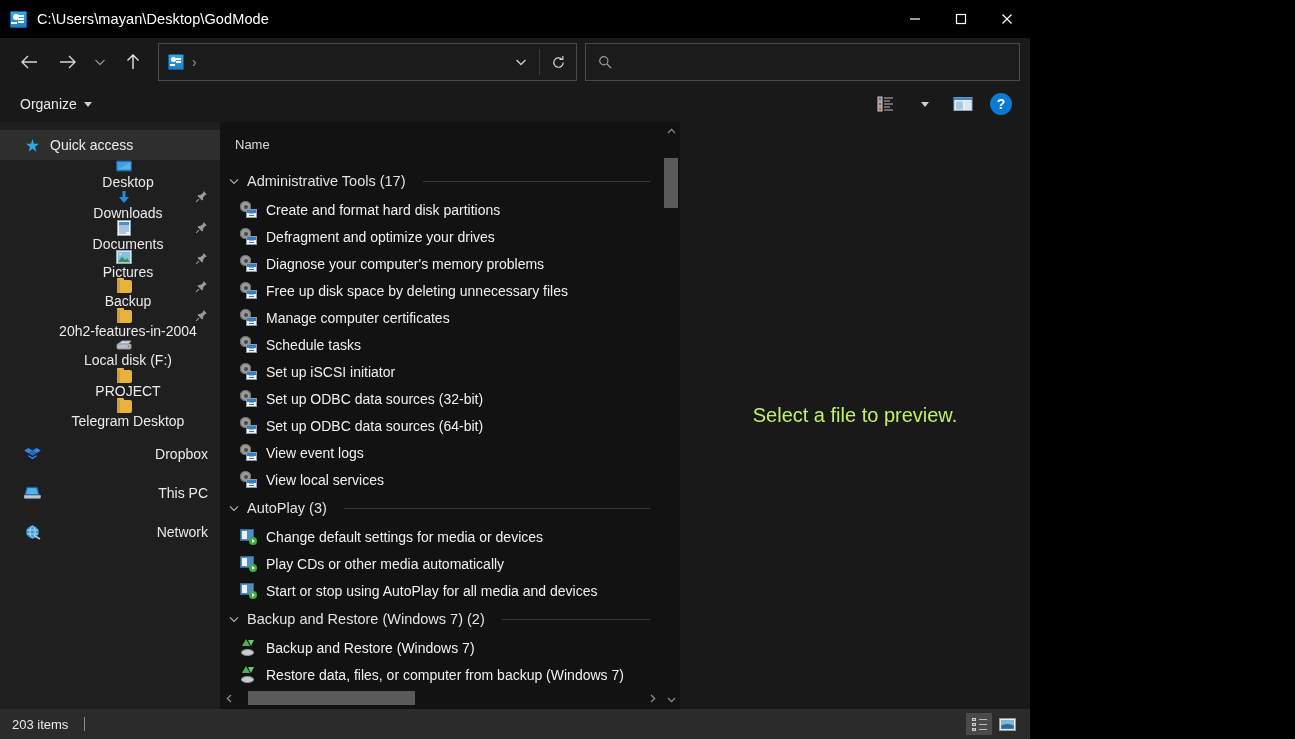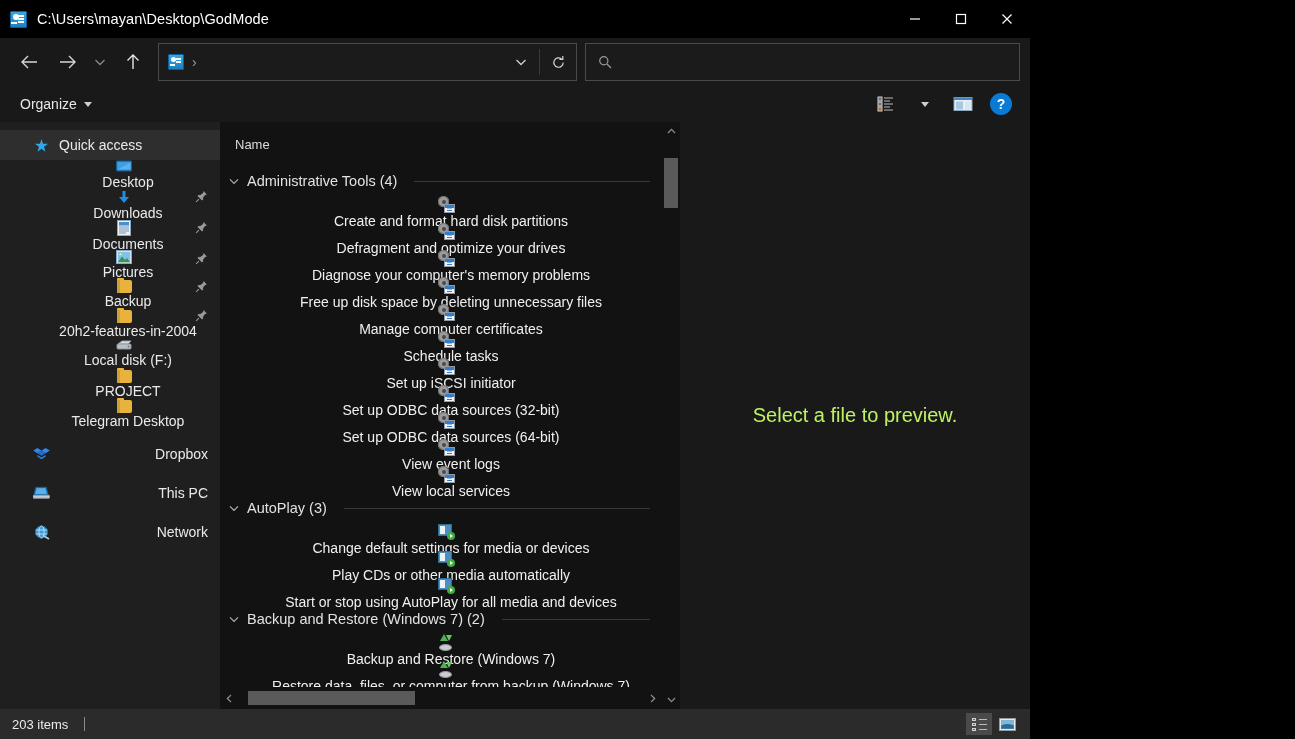--- a/index.html
+++ b/index.html
@@ -111,21 +111,21 @@
     position: relative; overflow: hidden;
   }
   .sb-row {
     height: 30px; display: flex; align-items: center; position: relative;
     padding-right: 12px; color: #eaeaea; font-size: 14px; white-space: nowrap;
   }
   .sb-row.sel { background: #2e2e2e; }
   .sb-ico { width: 20px; display: flex; align-items: center; justify-content: center; flex: none; }
   .sb-label { margin-left: 8px; }
   .sb-pin { margin-left: auto; color: #9a9a9a; }
-  .lvl0 { padding-left: 31px; }
+  .lvl0 { padding-left: 22px; }
   .lvl1 { padding-left: 40px; flex-direction: column; }
   .lvl0.gap { margin-top: 9px; justify-content: space-between; }
 
   
   .folder { width: 15px; height: 13px; background: #e8b23c; border-radius: 1px 2px 2px 1px; position: relative; }
   .folder::before { content:""; position:absolute; left:0; top:-2.5px; width:7px; height:3px; background:#e8b23c; border-radius:1px 1px 0 0; }
   .folder::after { content:""; position:absolute; left:0; top:0; width:3px; height:13px; background:#caa037; }
 
   
   .main {
@@ -140,21 +140,21 @@
   }
   .listarea { position: absolute; top: 44px; left: 0; right: 18px; bottom: 22px; overflow: hidden; }
   .grouphdr {
     display: flex; align-items: center; height: 30px; padding-left: 8px;
     color: #e2e2e2; font-size: 14.5px; gap: 7px;
   }
   .grp-chev { color: #b0b0b0; font-size: 11px; width: 12px; text-align: center; }
   .grp-rule { flex: 1; height: 1px; background: #3a3a3a; margin-left: 10px; margin-right: 12px; }
   .row {
     height: 27px; display: flex; align-items: center; padding-left: 20px;
-    color: #f0f0f0; font-size: 14px; white-space: nowrap; flex-direction: column;
+    color: #f0f0f0; font-size: 14px; white-space: nowrap;
   }
   .row-ico { width: 17px; height: 17px; margin-right: 9px; flex: none; position: relative; }
 
   
   .ico-admin { }
   .ico-admin .gear { position:absolute; left:0; top:0; width:11px; height:11px; border-radius:50%; background:#9a9a9a; box-shadow: 0 0 0 1px #6f6f6f inset; }
   .ico-admin .gear::after { content:""; position:absolute; left:3.5px; top:3.5px; width:4px; height:4px; border-radius:50%; background:#4a4a4a; }
   .ico-admin .card { position:absolute; right:0; bottom:0; width:11px; height:9px; background:#f2f4f7; border:1px solid #8e9aa6; }
   .ico-admin .card::before { content:""; position:absolute; left:0; top:0; right:0; height:3px; background:#2f7fd1; }
   .ico-admin .card::after { content:""; position:absolute; left:1.5px; bottom:1px; width:5px; height:1.5px; background:#3f77b5; box-shadow: 0 -2.5px 0 #3f77b5; }
@@ -472,21 +472,21 @@
               <path d="M1.5 7 L7 1.8 L12.5 7" stroke="#b9b9b9" stroke-width="1.2" fill="none"></path>
             </svg>
         </span>
       </div>
 
       <div class="listarea" id="listarea">
           <div class="grouphdr">
             <span class="grp-chev"><svg width="10" height="7" viewBox="0 0 10 7">
                 <path d="M1 1.4 L5 5.4 L9 1.4" stroke="#b0b0b0" stroke-width="1.2" fill="none"></path>
               </svg></span>
-            <span>Administrative Tools (4)</span>
+            <span>Administrative Tools (17)</span>
             <span class="grp-rule"></span>
           </div>
           <div class="row">
             <span class="row-ico ico-admin">
               <span class="gear"></span>
               <span class="card"></span>
             </span>
             <span>Create and format hard disk partitions</span>
           </div>
           <div class="row">

